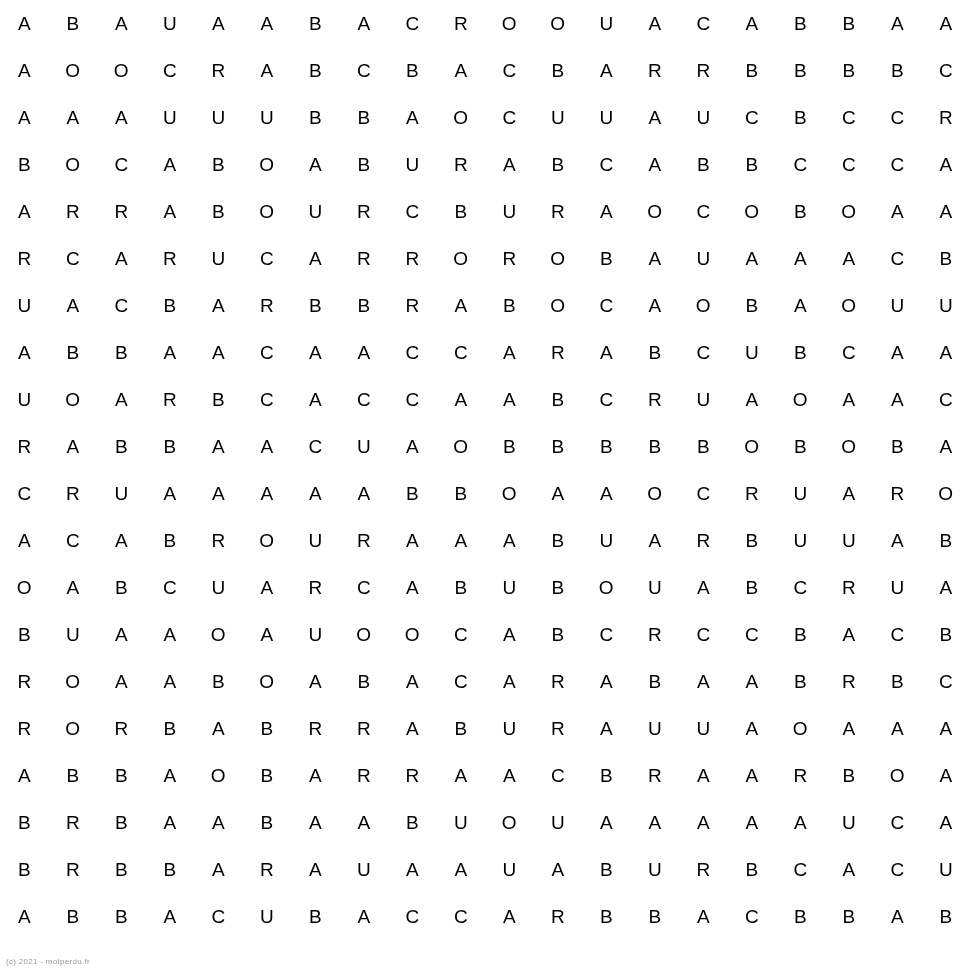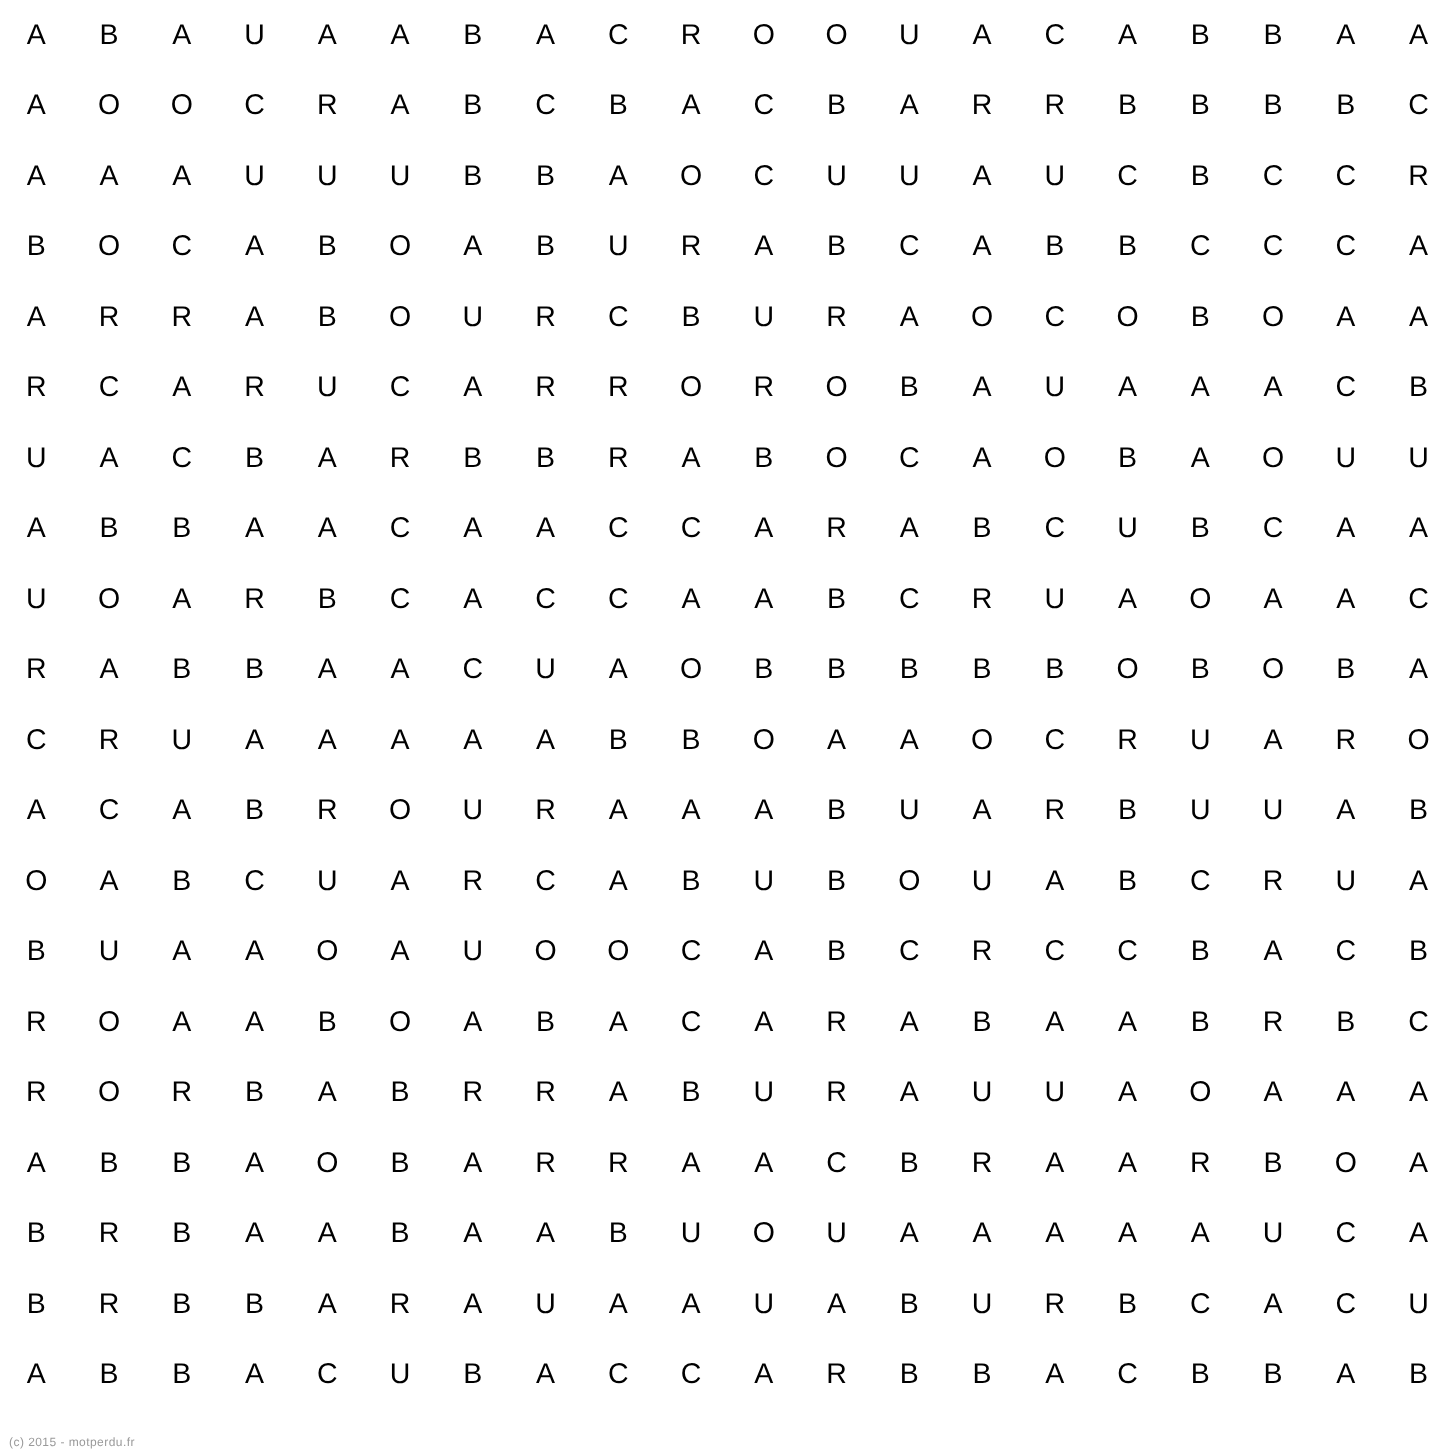--- a/index.html
+++ b/index.html
@@ -447,14 +447,14 @@
       <div class="cell" style="color: rgb(0, 0, 0);">R</div>
       <div class="cell" style="color: rgb(0, 0, 0);">B</div>
       <div class="cell" style="color: rgb(0, 0, 0);">B</div>
       <div class="cell" style="color: rgb(0, 0, 0);">A</div>
       <div class="cell" style="color: rgb(0, 0, 0);">C</div>
       <div class="cell" style="color: rgb(0, 0, 0);">B</div>
       <div class="cell" style="color: rgb(0, 0, 0);">B</div>
       <div class="cell" style="color: rgb(0, 0, 0);">A</div>
       <div class="cell" style="color: rgb(0, 0, 0);">B</div>
     </div>
-  <div id="credit">(c) 2015 - motperdu.fr</div>
+  <div id="credit">(c) 2021 - motperdu.fr</div>
 </div>
 
 </body></html>

